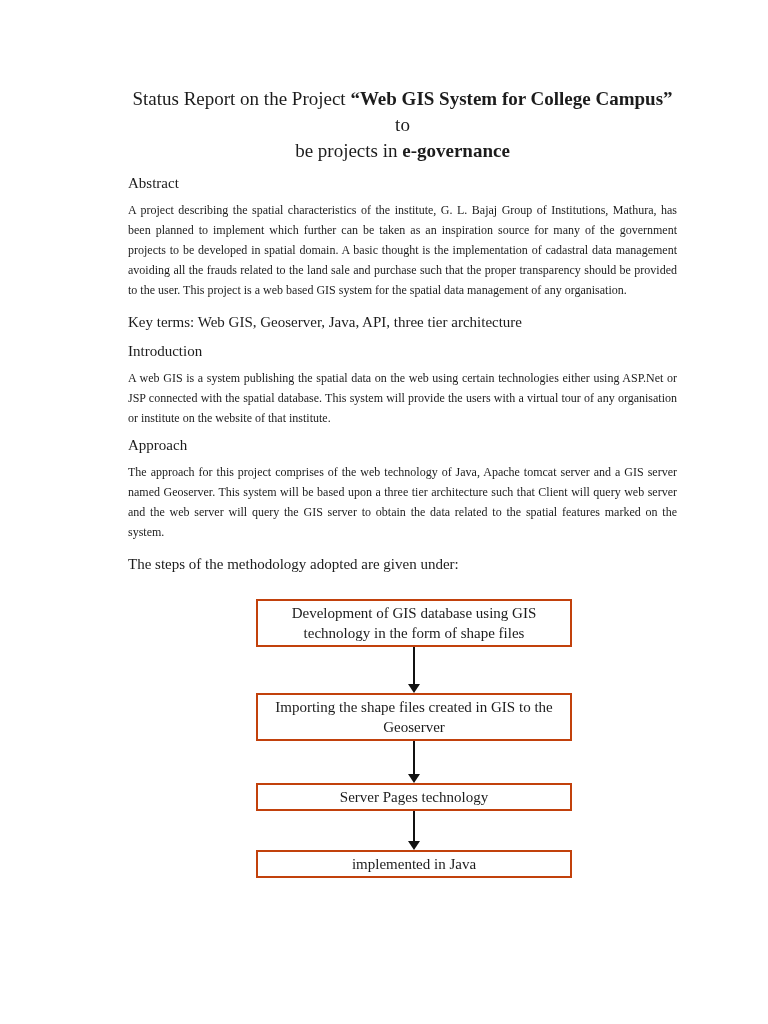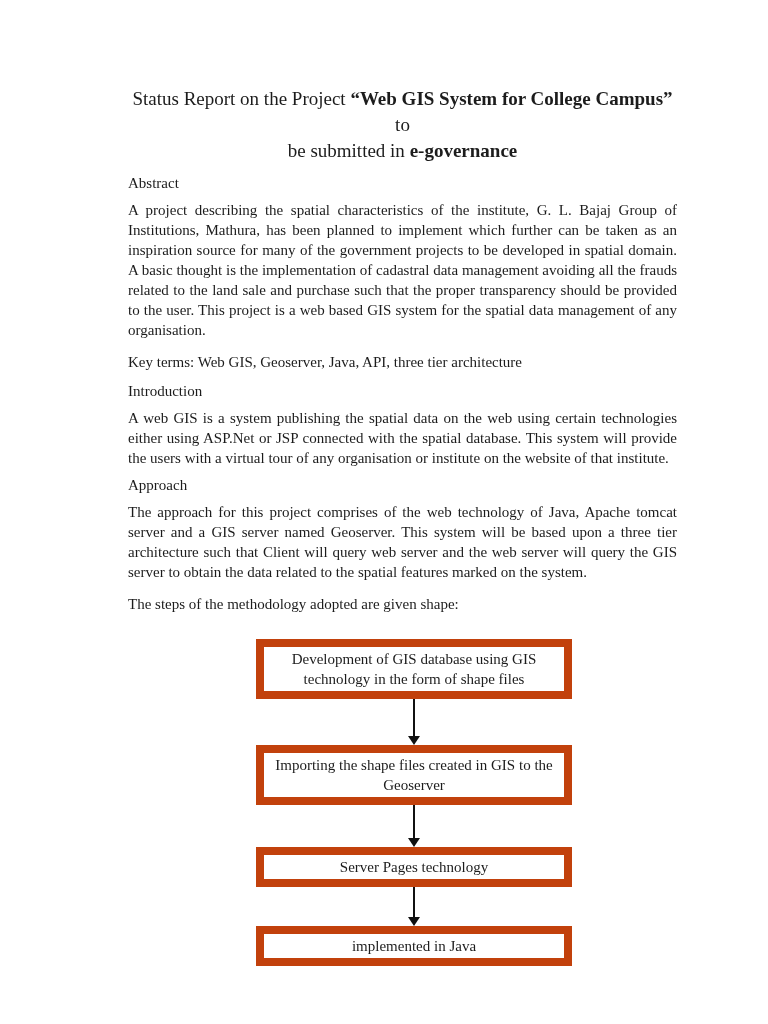--- a/index.html
+++ b/index.html
@@ -23,40 +23,40 @@
     font-weight: 400;
   }
   .doc-title .bold { font-weight: 700; }
   .section-heading {
     font-size: 15px;
     font-weight: 400;
     line-height: 18px;
     margin-top: 10px;
   }
   .para {
-    font-size: 15px;
+    font-size: 12px;
     line-height: 20px;
     text-align: justify;
     margin-top: 8px;
   }
   .mt12 { margin-top: 8px; }
   .mt16 { margin-top: 16px; }
   .plain-line {
     font-size: 15px;
     line-height: 20px;
     margin-top: 12px;
   }
   .flowchart {
     margin-top: 25px;
     margin-left: 128px;
     width: 316px;
   }
   .flow-box {
     width: 316px;
-    border: 8px solid #c2410c;
+    border: 2px solid #c2410c;
     padding: 2px 8px;
     background: #ffffff;
   }
   .flow-box .line {
     display: block;
     text-align: center;
     font-size: 15px;
     line-height: 20px;
     white-space: nowrap;
   }
@@ -80,35 +80,35 @@
     border-top: 9px solid #111;
   }
 </style>
 </head>
 <body>
 
 <div class="page">
 
   <div class="doc-title">
     <div><span>Status Report on the Project </span><span class="bold">“Web GIS System for College Campus”</span><span> to</span></div>
-    <div><span>be submitted in </span><span class="bold">e-governance</span></div>
+    <div><span>be projects in </span><span class="bold">e-governance</span></div>
   </div>
 
   <div class="section-heading">Abstract</div>
   <div class="para">A project describing the spatial characteristics of the institute, G. L. Bajaj Group of Institutions, Mathura, has been planned to implement which further can be taken as an inspiration source for many of the government projects to be developed in spatial domain. A basic thought is the implementation of cadastral data management avoiding all the frauds related to the land sale and purchase such that the proper transparency should be provided to the user. This project is a web based GIS system for the spatial data management of any organisation.</div>
 
   <div class="plain-line">Key terms: Web GIS, Geoserver, Java, API, three tier architecture</div>
 
   <div class="section-heading">Introduction</div>
   <div class="para">A web GIS is a system publishing the spatial data on the web using certain technologies either using ASP.Net or JSP connected with the spatial database. This system will provide the users with a virtual tour of any organisation or institute on the website of that institute.</div>
 
   <div class="section-heading mt12">Approach</div>
   <div class="para">The approach for this project comprises of the web technology of Java, Apache tomcat server and a GIS server named Geoserver. This system will be based upon a three tier architecture such that Client will query web server and the web server will query the GIS server to obtain the data related to the spatial features marked on the system.</div>
 
-  <div class="plain-line">The steps of the methodology adopted are given shape:</div>
+  <div class="plain-line">The steps of the methodology adopted are given under:</div>
 
   <div class="flowchart">
 
     <div class="flow-box">
       <span class="line">Development of GIS database using GIS</span>
       <span class="line">technology in the form of shape files</span>
     </div>
 
     <div class="flow-arrow a1">
       <div class="shaft"></div>

